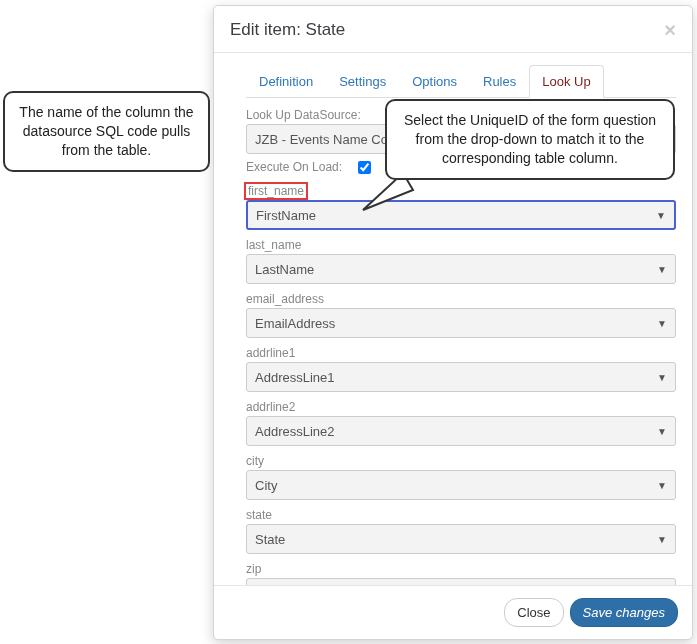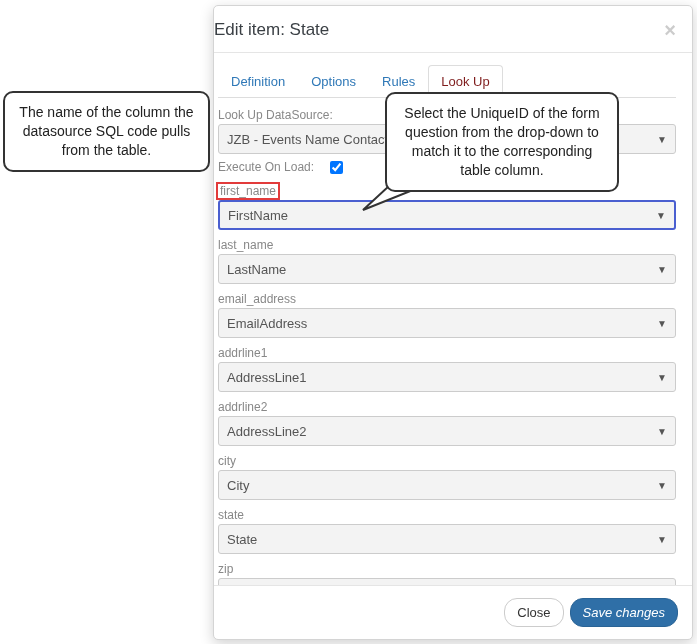--- a/index.html
+++ b/index.html
@@ -20,30 +20,30 @@
     width: 480px;
     height: 635px;
     background: #fff;
     border: 1px solid #d4d4d4;
     border-radius: 5px;
     box-shadow: 0 4px 14px rgba(0,0,0,0.18);
     display: flex;
     flex-direction: column;
   }
   .modal-header {
-    padding: 14px 16px 12px 0;
+    padding: 14px 16px 12px 16px;
     border-bottom: 1px solid #e5e5e5;
     display: flex;
     align-items: center;
     justify-content: space-between;
   }
   .modal-title { font-size: 17px; font-weight: 500; color: #3a3f44; }
   .close-x { color: #ccc; font-size: 20px; font-weight: 700; cursor: pointer; line-height: 1; }
   .modal-body {
-    padding: 4px 16px 8px 4px;
+    padding: 4px 16px 8px 32px;
     flex: 1;
     overflow: hidden;
   }
   .tabs {
     display: flex;
     gap: 0;
     border-bottom: 1px solid #ddd;
     margin-bottom: 6px;
     margin-top: 8px;
   }
@@ -128,39 +128,40 @@
     border: 2px solid #333;
     border-radius: 10px;
     padding: 10px 12px;
     font-size: 14px;
     color: #222;
     text-align: center;
     line-height: 1.35;
     z-index: 5;
   }
   .callout-left { left: 3px; top: 91px; width: 207px; }
-  .callout-right { left: 385px; top: 92px; width: 234px; background:#fff; }
+  .callout-right { left: 385px; top: 99px; width: 290px; background:#fff; }
   .pointer {
     position: absolute;
     z-index: 4;
   }
 </style>
 </head>
 <body>
 
 <div class="modal">
   <div class="modal-header">
     <div class="modal-title">Edit item: State</div>
     <div class="close-x">×</div>
   </div>
 
   <div class="modal-body">
 
     <div class="tabs">
       <div class="tab">Definition</div>
+      <div class="tab">Settings</div>
       <div class="tab">Options</div>
       <div class="tab">Rules</div>
       <div class="tab active">Look Up</div>
     </div>
 
     <div class="field-group">
       <span class="field-label">Look Up DataSource:</span>
       <div class="select">
         <span>JZB - Events Name Contact</span>
         <span class="caret">▼</span>

